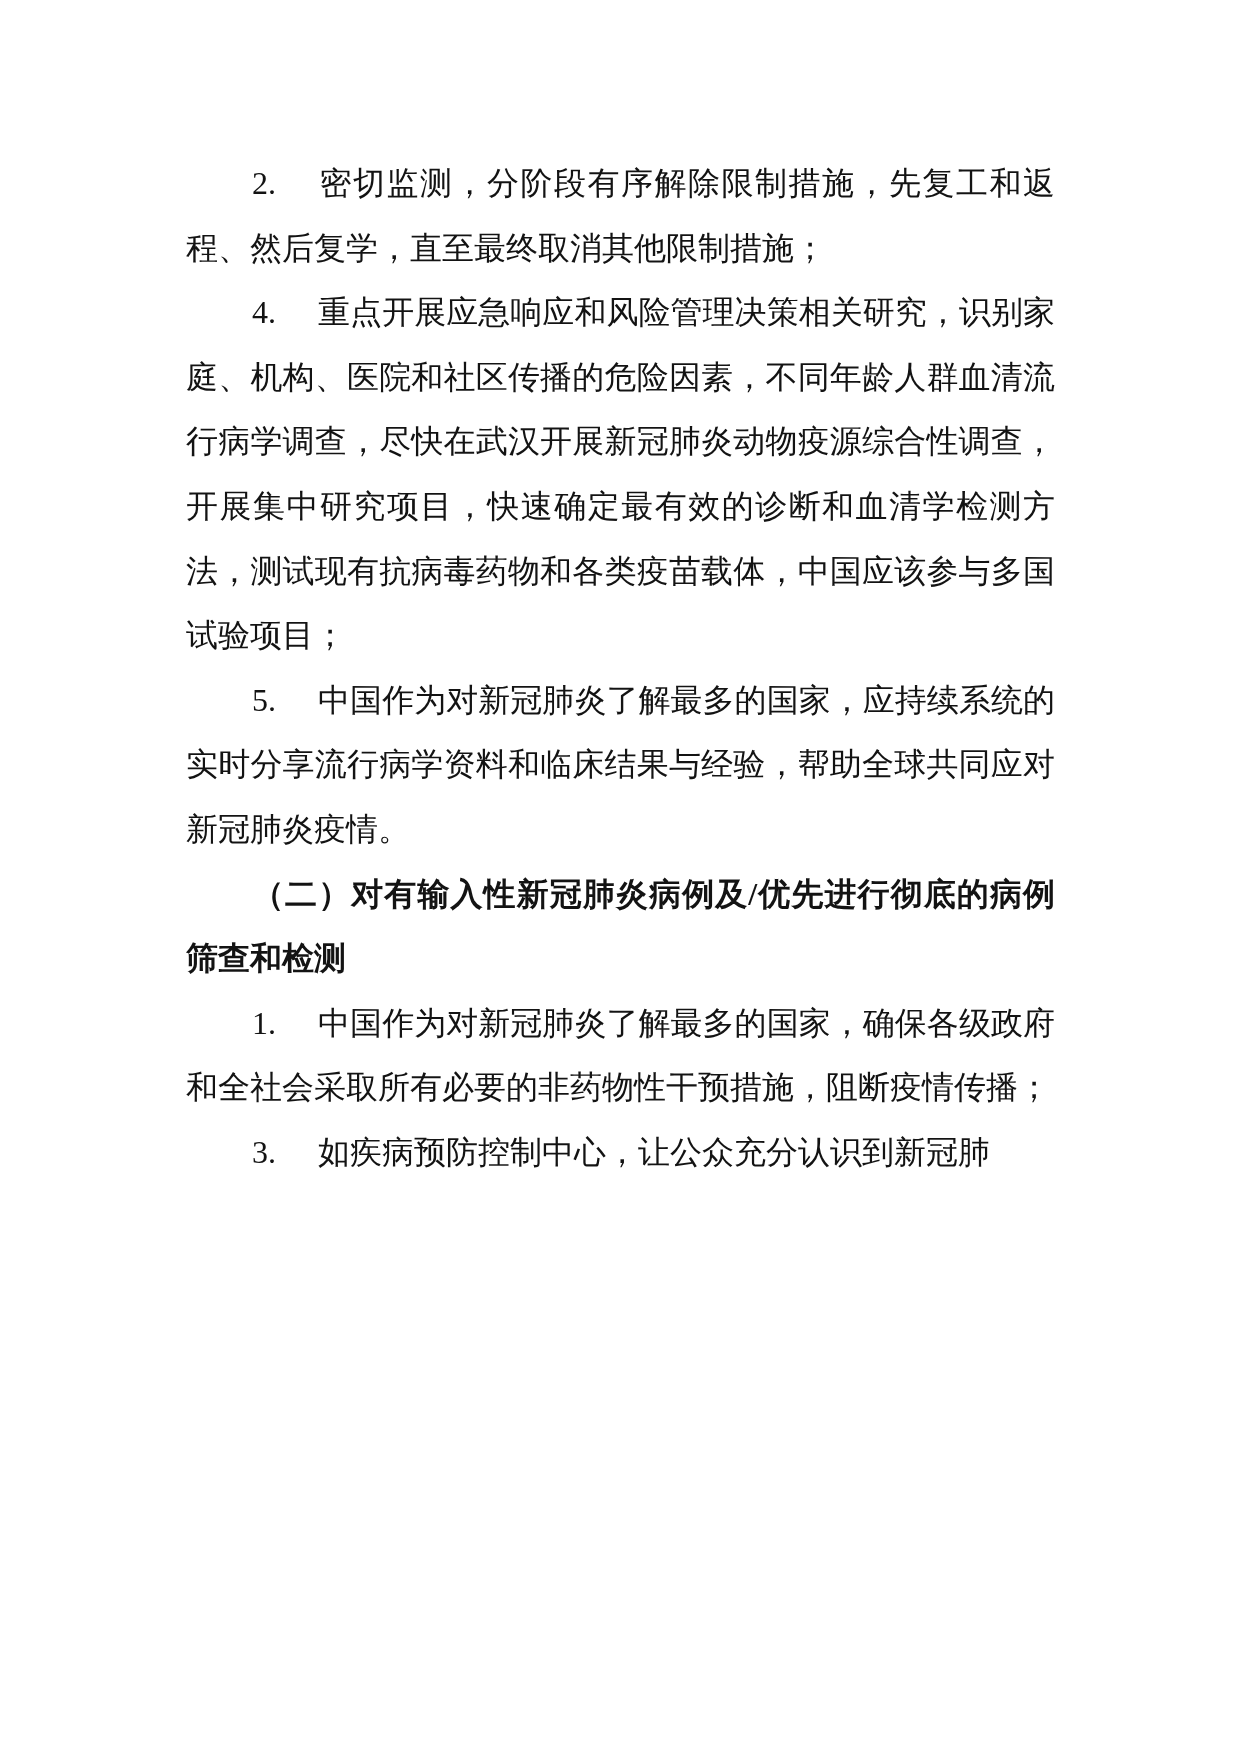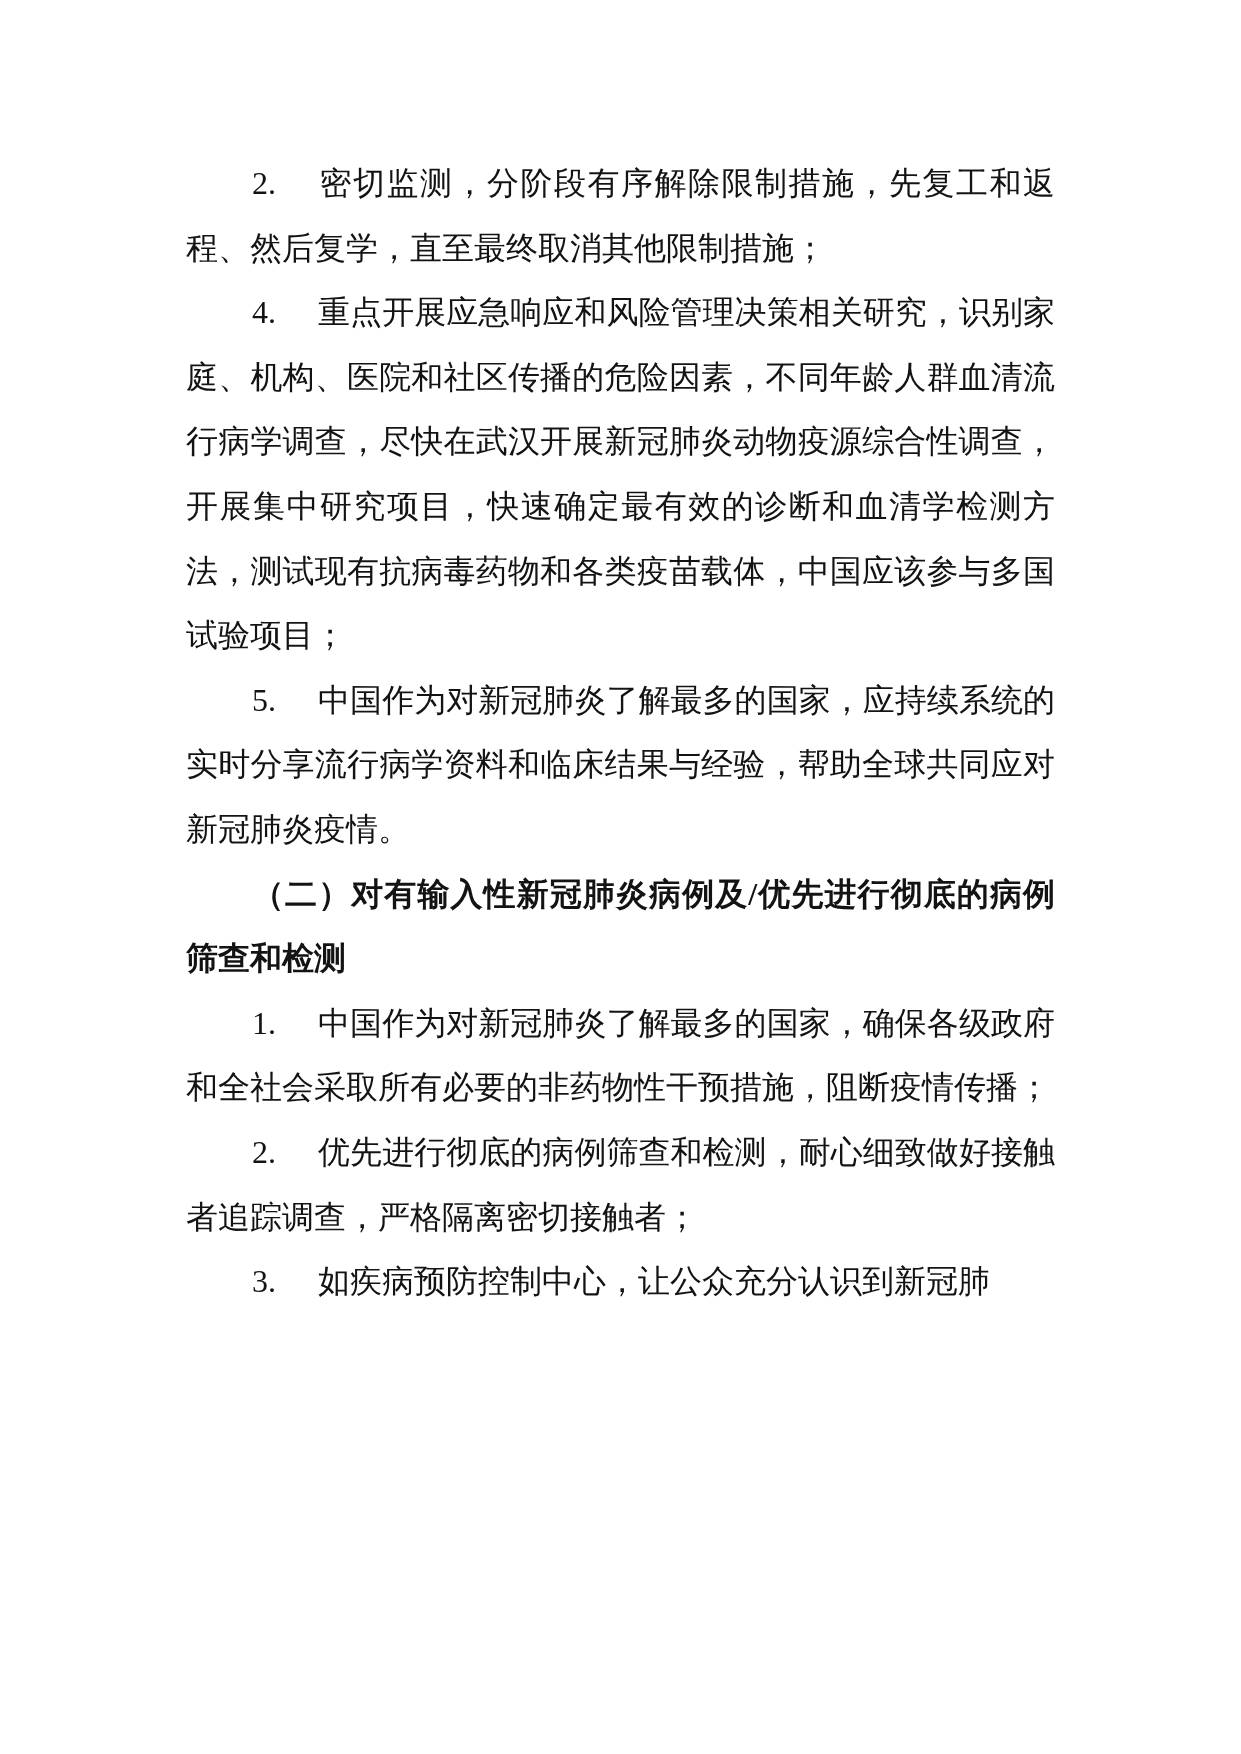--- a/index.html
+++ b/index.html
@@ -65,23 +65,20 @@
     <p class="item">
       <span class="num">5.</span><span>中国作为对新冠肺炎了解最多的国家，应持续系统的实时分享流行病学资料和临床结果与经验，帮助全球共同应对新冠肺炎疫情。</span>
     </p>
 
     <p class="heading">（二）对有输入性新冠肺炎病例及/优先进行彻底的病例筛查和检测</p>
 
     <p class="item">
       <span class="num">1.</span><span>中国作为对新冠肺炎了解最多的国家，确保各级政府和全社会采取所有必要的非药物性干预措施，阻断疫情传播；</span>
     </p>
 
-    <p class="item">
-      <span class="num">2.</span><span>优先进行彻底的病例筛查和检测，耐心细致做好接触者追踪调查，严格隔离密切接触者；</span>
-    </p>
 
     <p class="item">
       <span class="num">3.</span><span>如疾病预防控制中心，让公众充分认识到新冠肺</span>
     </p>
 
   </div>
 
   <div class="footer">32</div>
 </div>
 

